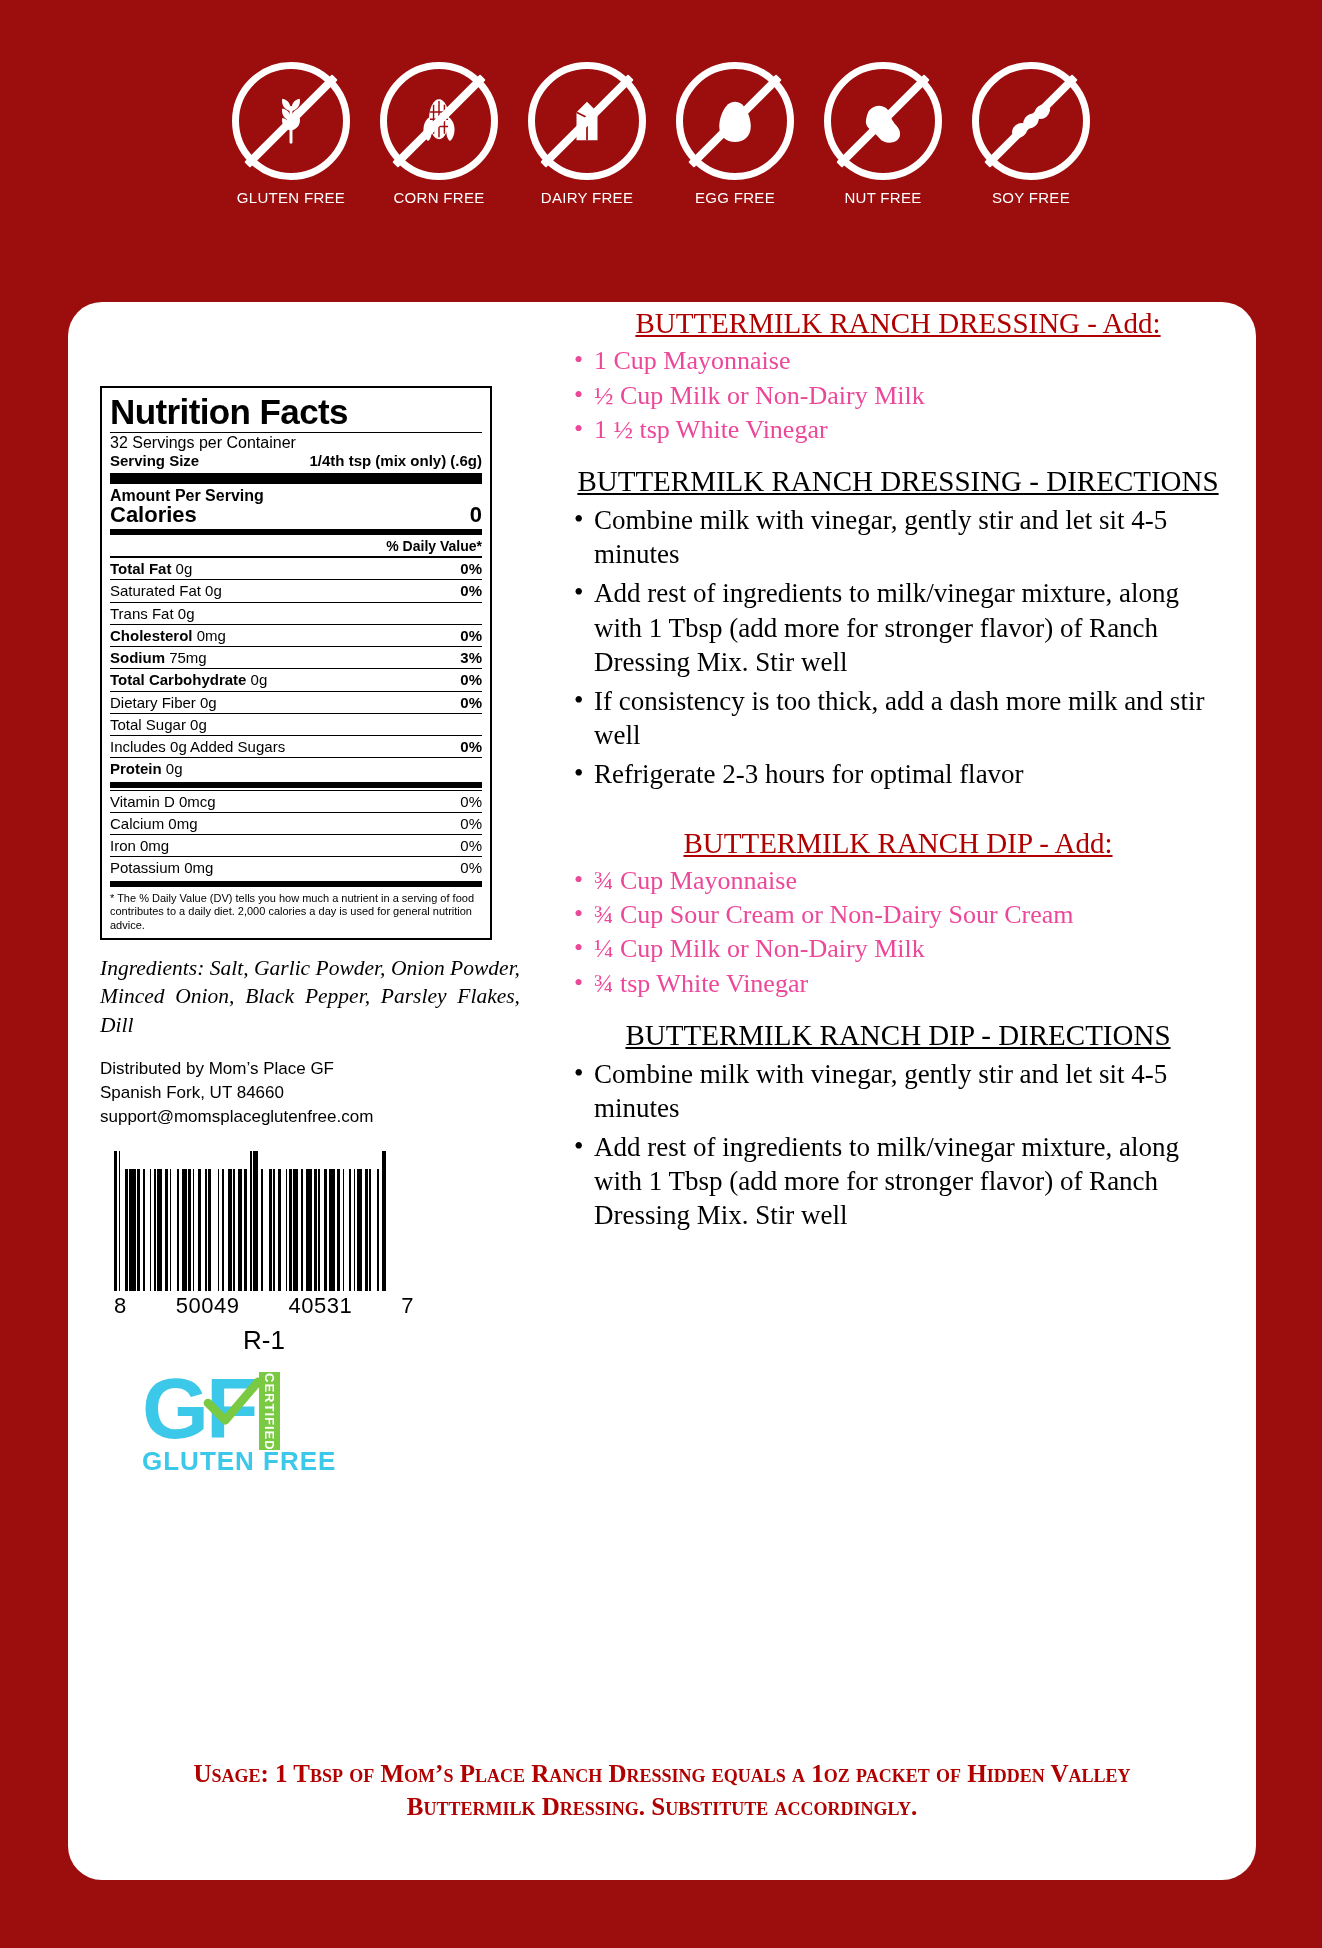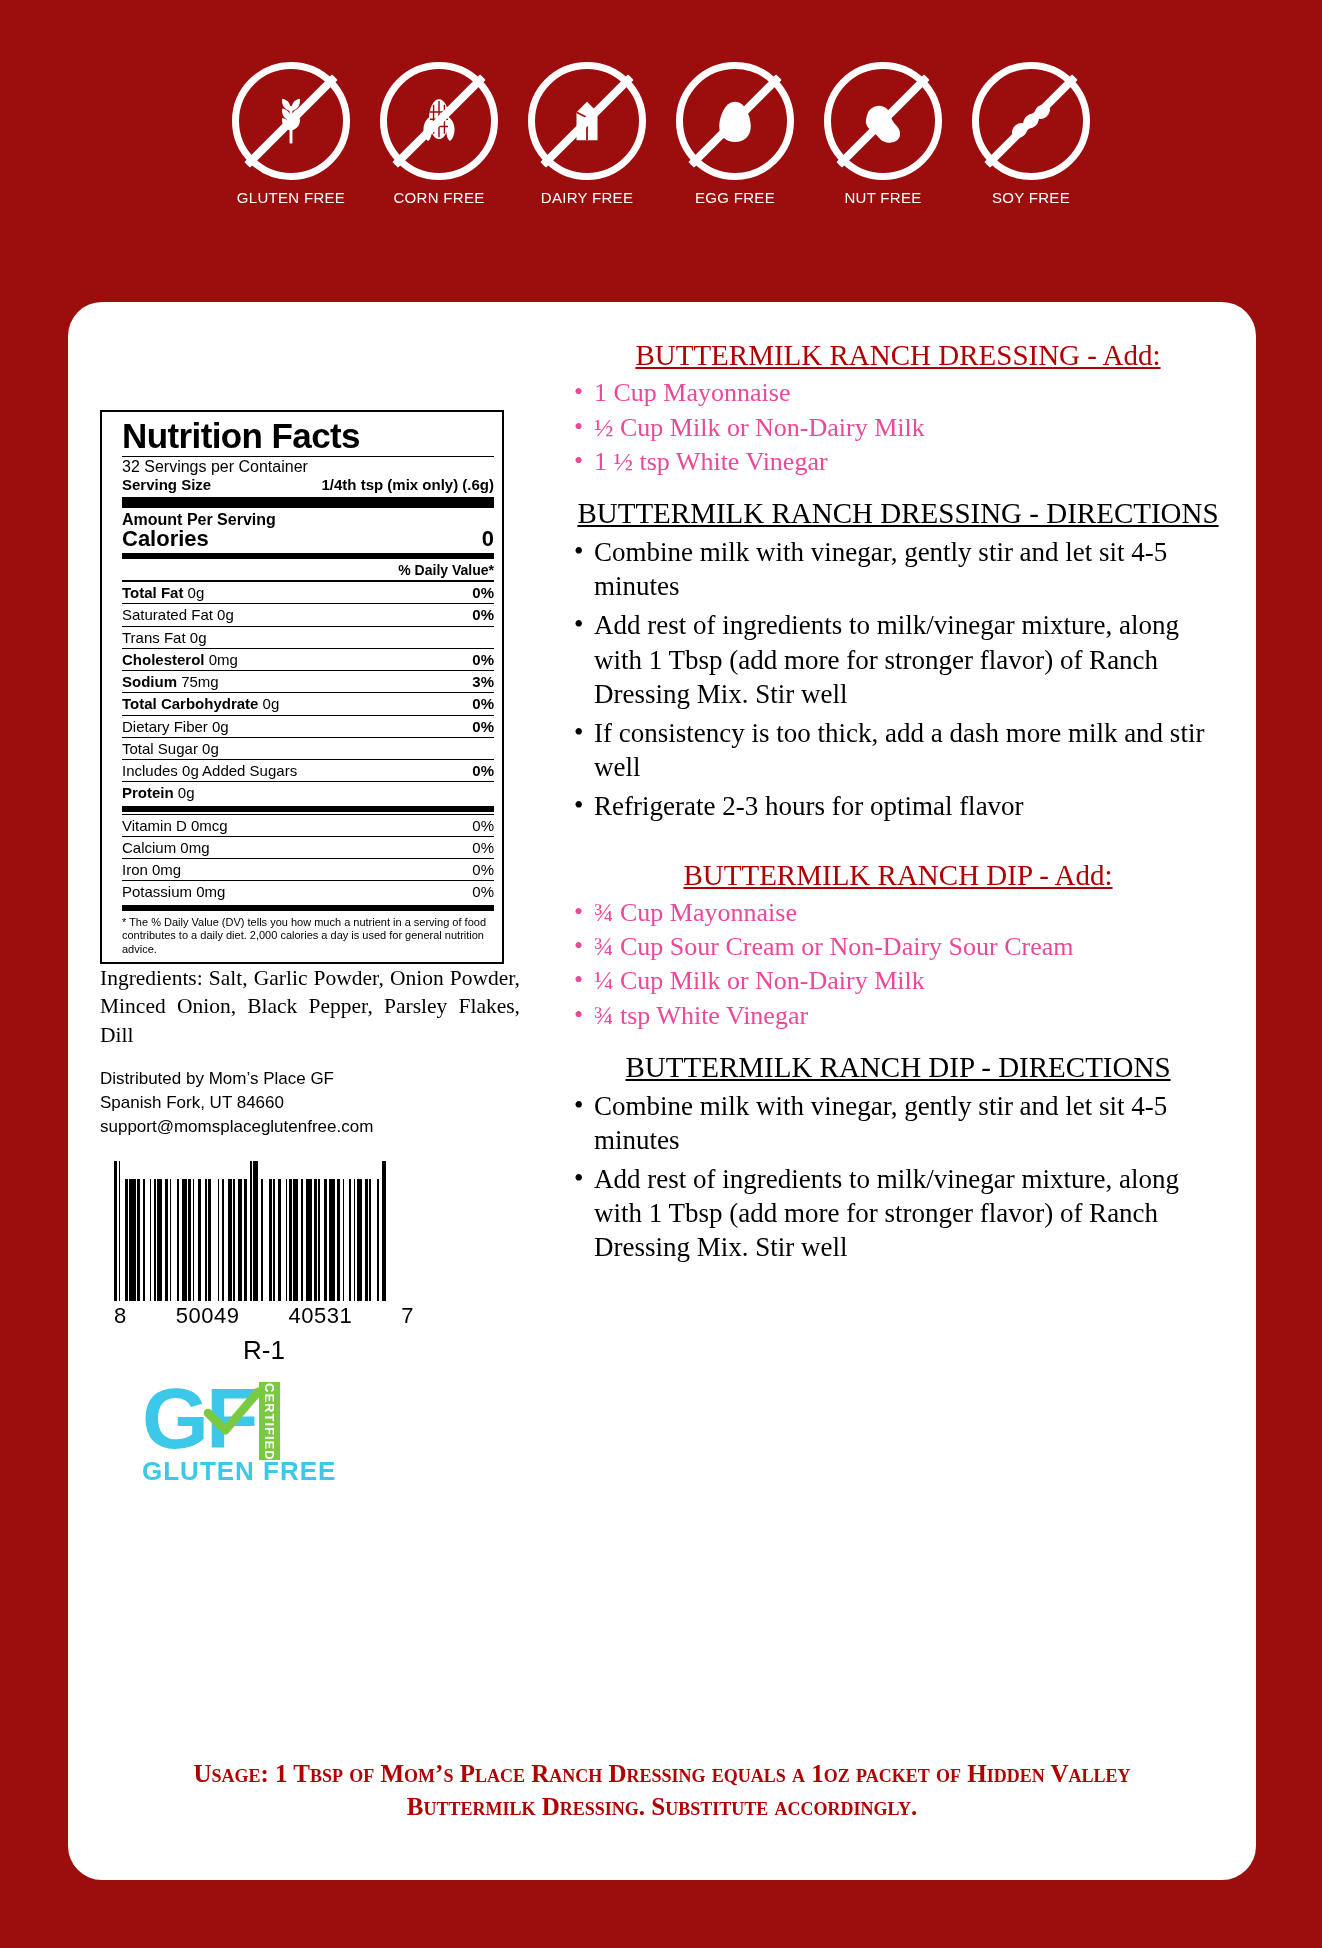--- a/index.html
+++ b/index.html
@@ -78,25 +78,24 @@
   .left-col {
     position: absolute;
     left: 32px;
     top: 84px;
     width: 452px;
   }
 
   
   .nf {
     border: 2px solid #000;
-    padding: 6px 8px 5px 20px;
+    padding: 6px 8px 5px 8px;
     color: #000;
     font-family: "Liberation Sans", sans-serif;
     width: 372px;
-    margin-top: 24px;
   }
   .nf-title {
     font-size: 35px;
     font-weight: bold;
     letter-spacing: -0.6px;
     line-height: 1.02;
     margin-bottom: 2px;
   }
   .nf-servings {
     font-size: 16px;
@@ -141,26 +140,28 @@
   }
   .nf-row:first-child { border-top: none; }
   .nf-row .b { font-weight: bold; }
   .nf-footnote {
     font-size: 11px;
     line-height: 1.25;
     padding-top: 3px;
   }
 
   .ingredients {
+    margin-top: 14px;
     width: 420px;
     font-family: "Liberation Serif", serif;
     font-size: 21.5px;
     line-height: 1.32;
     color: #000;
     text-align: justify;
+    font-style: italic;
   }
   .distrib {
     margin-top: 18px;
     font-family: "Liberation Sans", sans-serif;
     font-size: 17px;
     line-height: 1.42;
     color: #000;
   }
 
   
@@ -244,21 +245,21 @@
     font-size: 26px;
     color: #3cc8e8;
     letter-spacing: 1px;
     margin-top: -4px;
   }
 
   
   .right-col {
     position: absolute;
     left: 500px;
-    top: 36px;
+    top: 4px;
     width: 660px;
     font-family: "Liberation Serif", serif;
   }
   .sec-head {
     text-align: center;
     font-family: "Liberation Serif", serif;
     font-size: 29px;
     line-height: 1.22;
     margin: 0 0 4px 0;
   }

